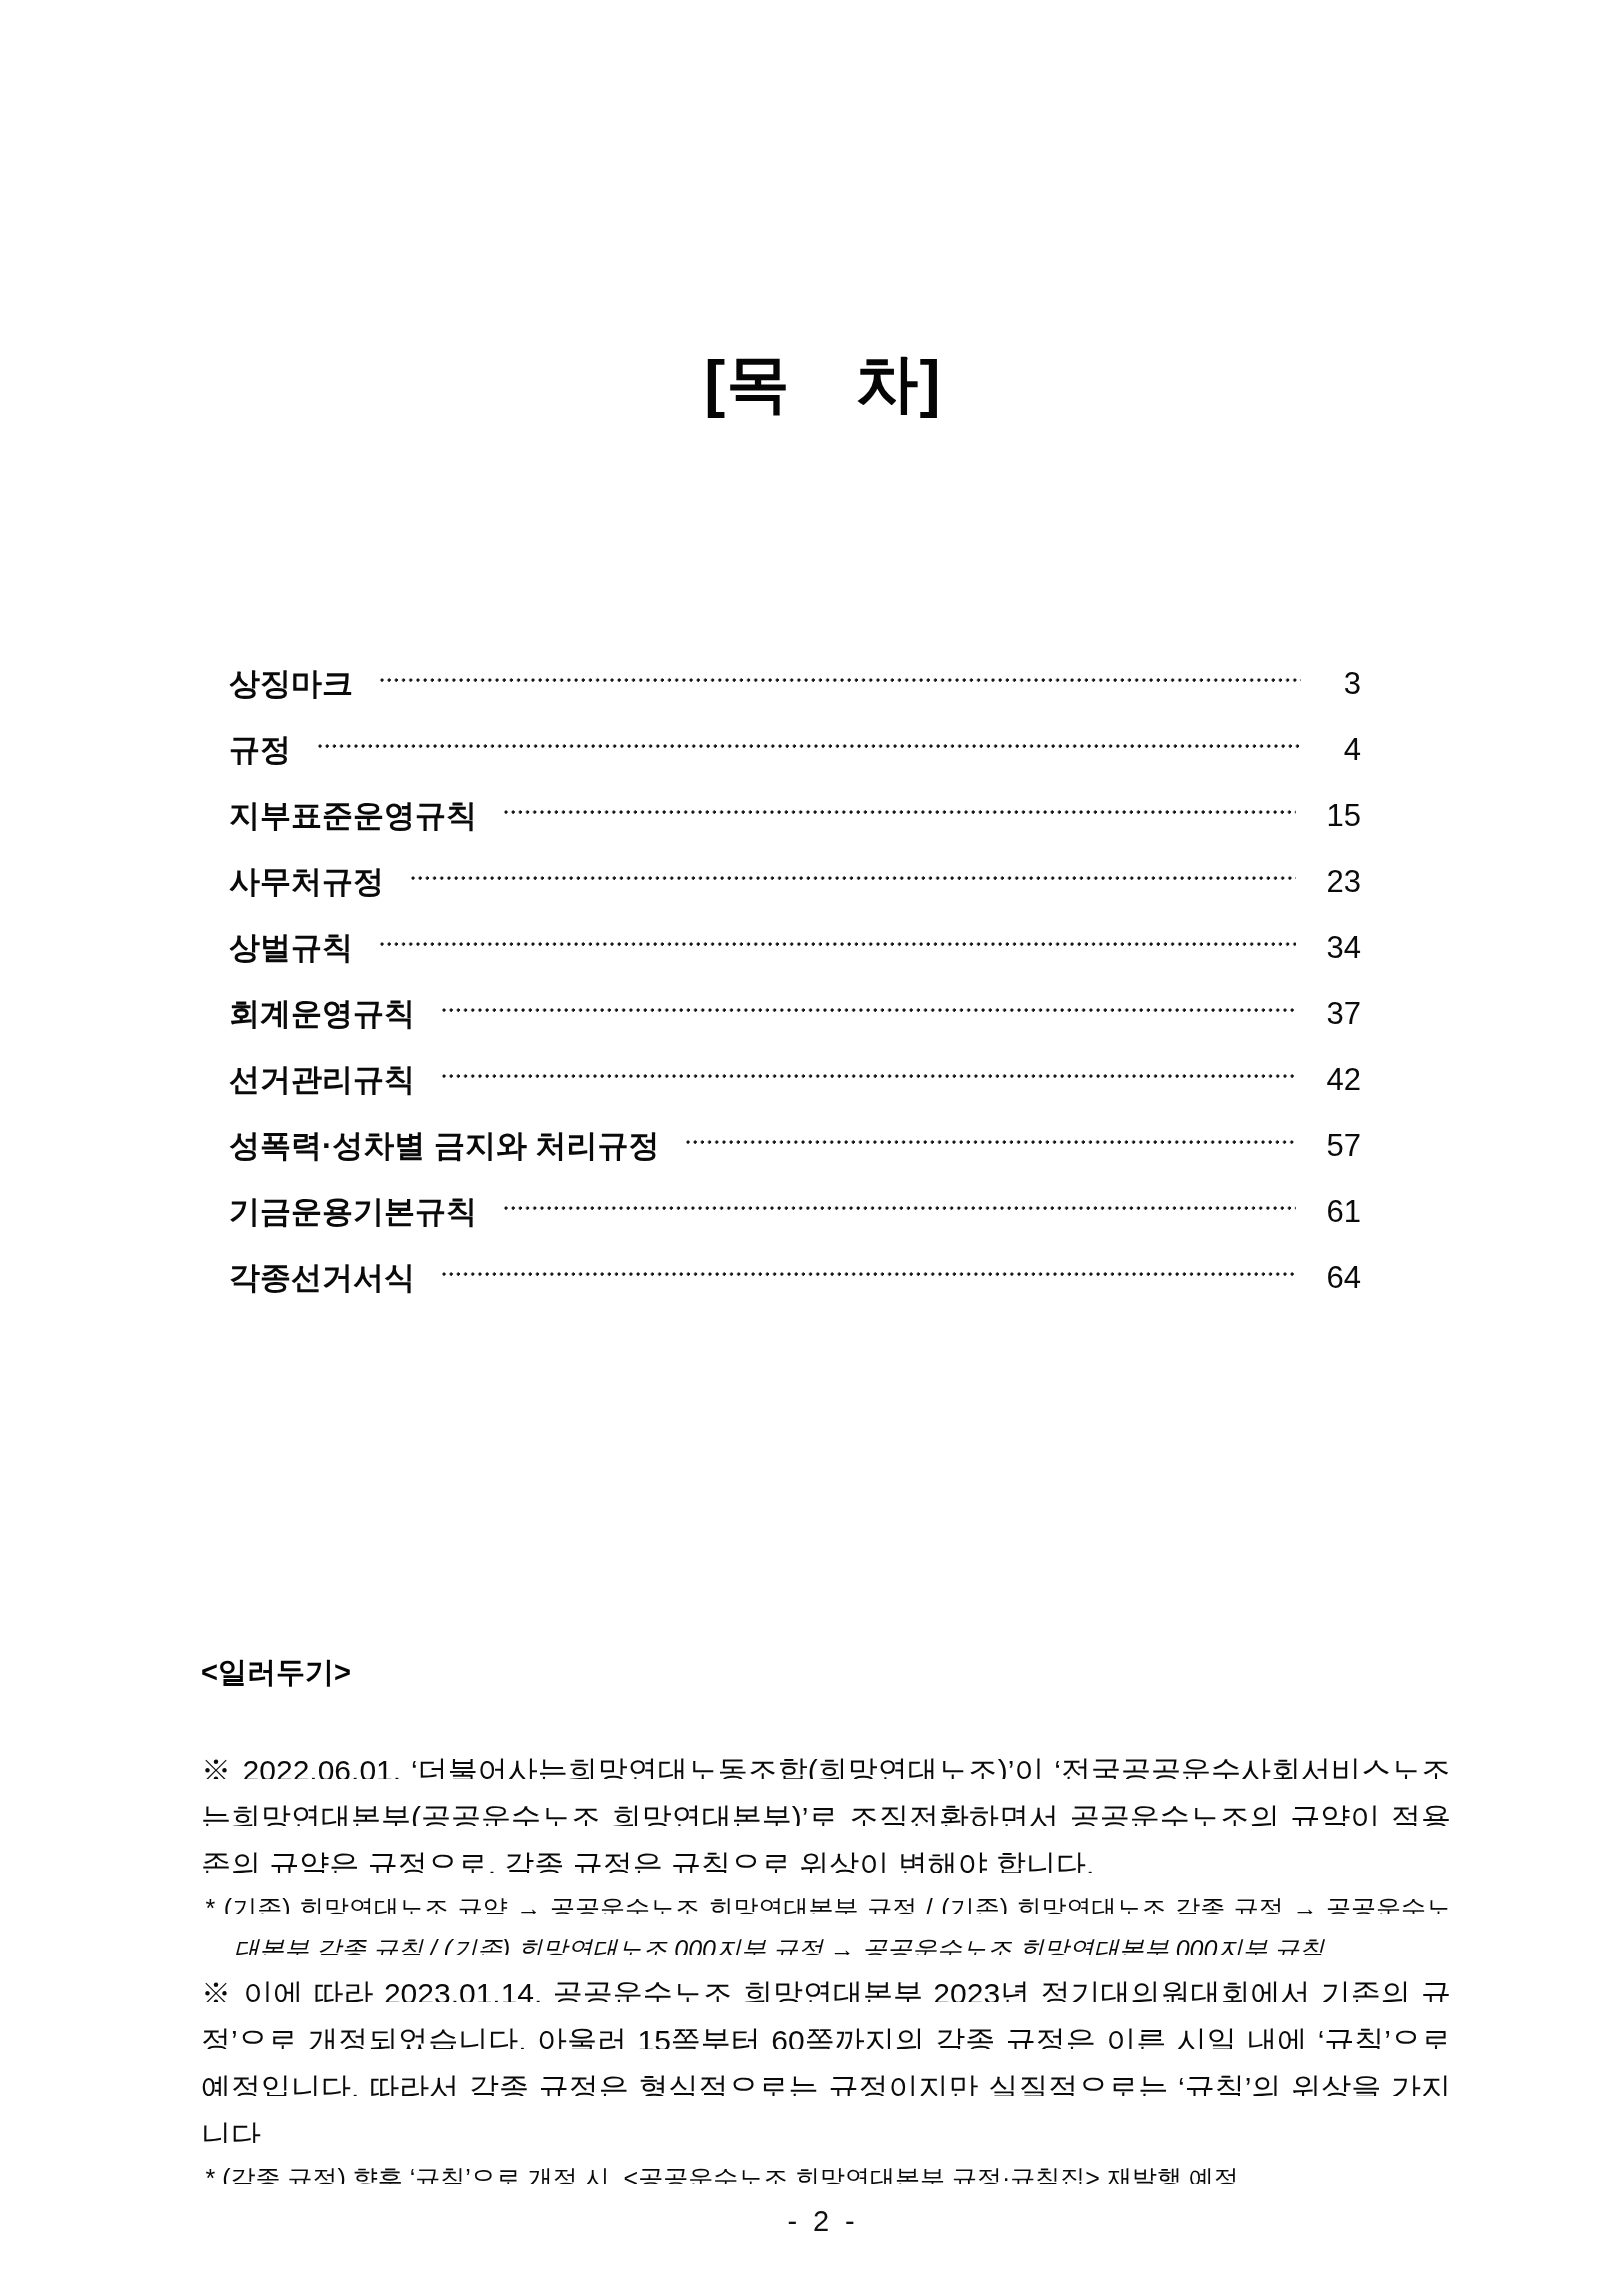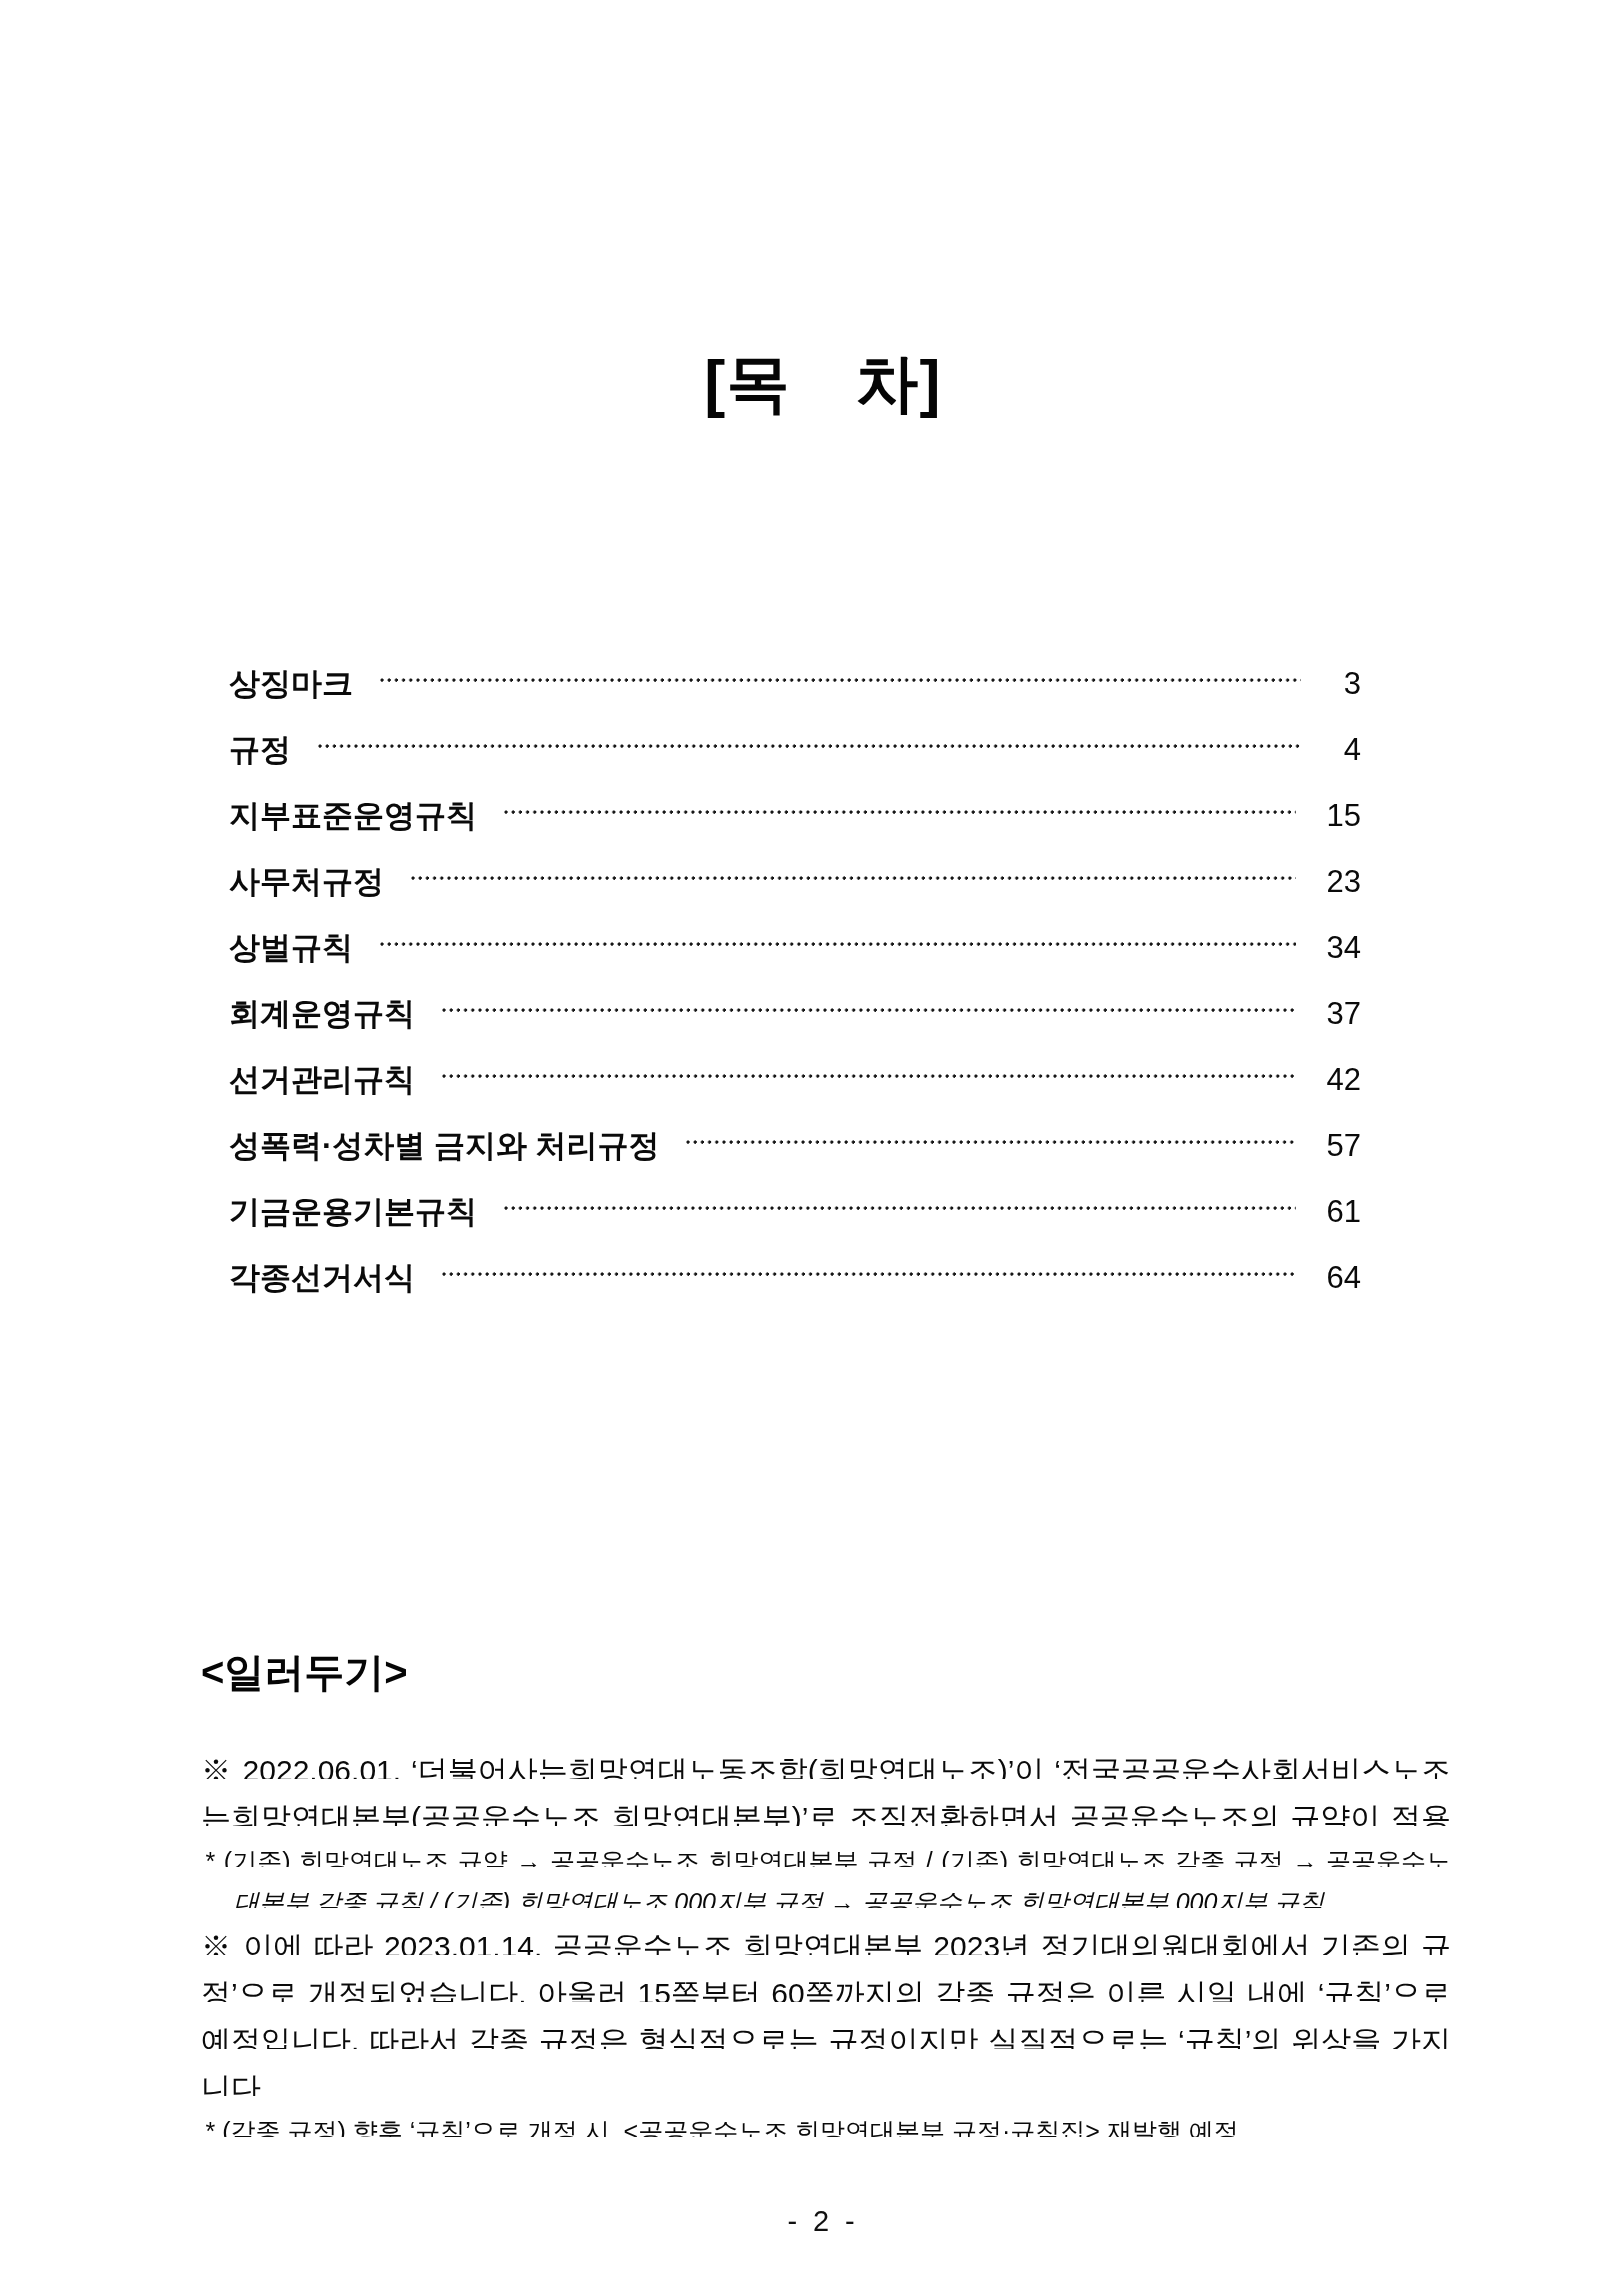--- a/index.html
+++ b/index.html
@@ -44,21 +44,21 @@
     flex: 0 0 auto;
     min-width: 59px;
     text-align: right;
     font-size: 31px; font-weight: 400;
   }
 
   .notice {
     position: absolute; top: 1608px; left: 156px; width: 1310px;
   }
   .notice-heading {
-    font-size: 40px; font-weight: 700; line-height: 39px;
+    font-size: 29px; font-weight: 700; line-height: 39px;
     margin-bottom: 25px;
     color: #050505;
   }
   .nline {
     font-size: 30px; line-height: 47px; height: 47px;
     white-space: pre; overflow: hidden;
   }
   .nline.small {
     font-size: 25px; line-height: 41px; height: 41px;
   }
@@ -133,20 +133,21 @@
       <span class="toc-title">각종선거서식</span>
       <span class="leader"></span>
       <span class="toc-page">64</span>
     </div>
   </div>
 
   <div class="notice">
     <h2 class="notice-heading">&lt;일러두기&gt;</h2>
     <div class="nline j">※ 2022.06.01. ‘더불어사는희망연대노동조합(희망연대노조)’이 ‘전국공공운수사회서비스노조 더불어사</div>
     <div class="nline j">는희망연대본부(공공운수노조 희망연대본부)’로 조직전환하면서 공공운수노조의 규약이 적용되고, 기</div>
+    <div class="nline">존의 규약은 규정으로, 각종 규정은 규칙으로 위상이 변해야 합니다.</div>
     <div class="nline small j ind-a">* (기존) 희망연대노조 규약 → 공공운수노조 희망연대본부 규정 / (기존) 희망연대노조 각종 규정 → 공공운수노조 희망연</div>
     <div class="nline small ind-b">대본부 각종 규칙 / (기존) 희망연대노조 000지부 규정 → 공공운수노조 희망연대본부 000지부 규칙</div>
     <div class="nline j">※ 이에 따라 2023.01.14. 공공운수노조 희망연대본부 2023년 정기대의원대회에서 기존의 규약이 ‘규</div>
     <div class="nline j">정’으로 개정되었습니다. 아울러 15쪽부터 60쪽까지의 각종 규정은 이른 시일 내에 ‘규칙’으로 개정될</div>
     <div class="nline j">예정입니다. 따라서 각종 규정은 형식적으로는 규정이지만 실질적으로는 ‘규칙’의 위상을 가지고 있습</div>
     <div class="nline">니다</div>
     <div class="nline small ind-a">* (각종 규정) 향후 ‘규칙’으로 개정 시, &lt;공공운수노조 희망연대본부 규정·규칙집&gt; 재발행 예정</div>
   </div>
 
   <div class="footer">- 2 -</div>

